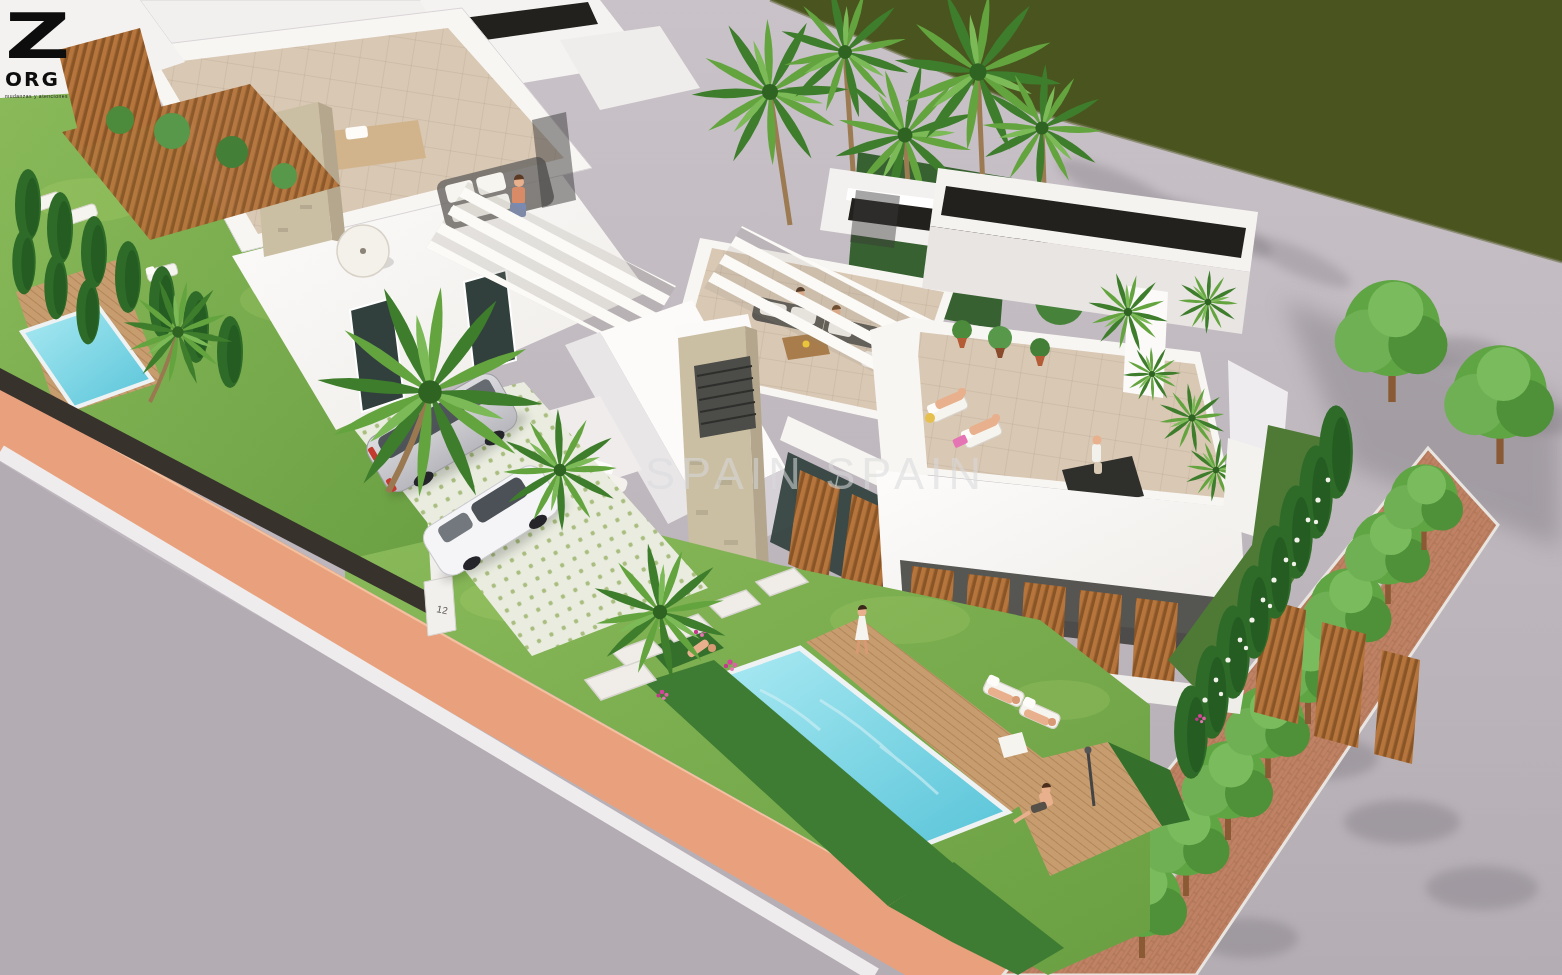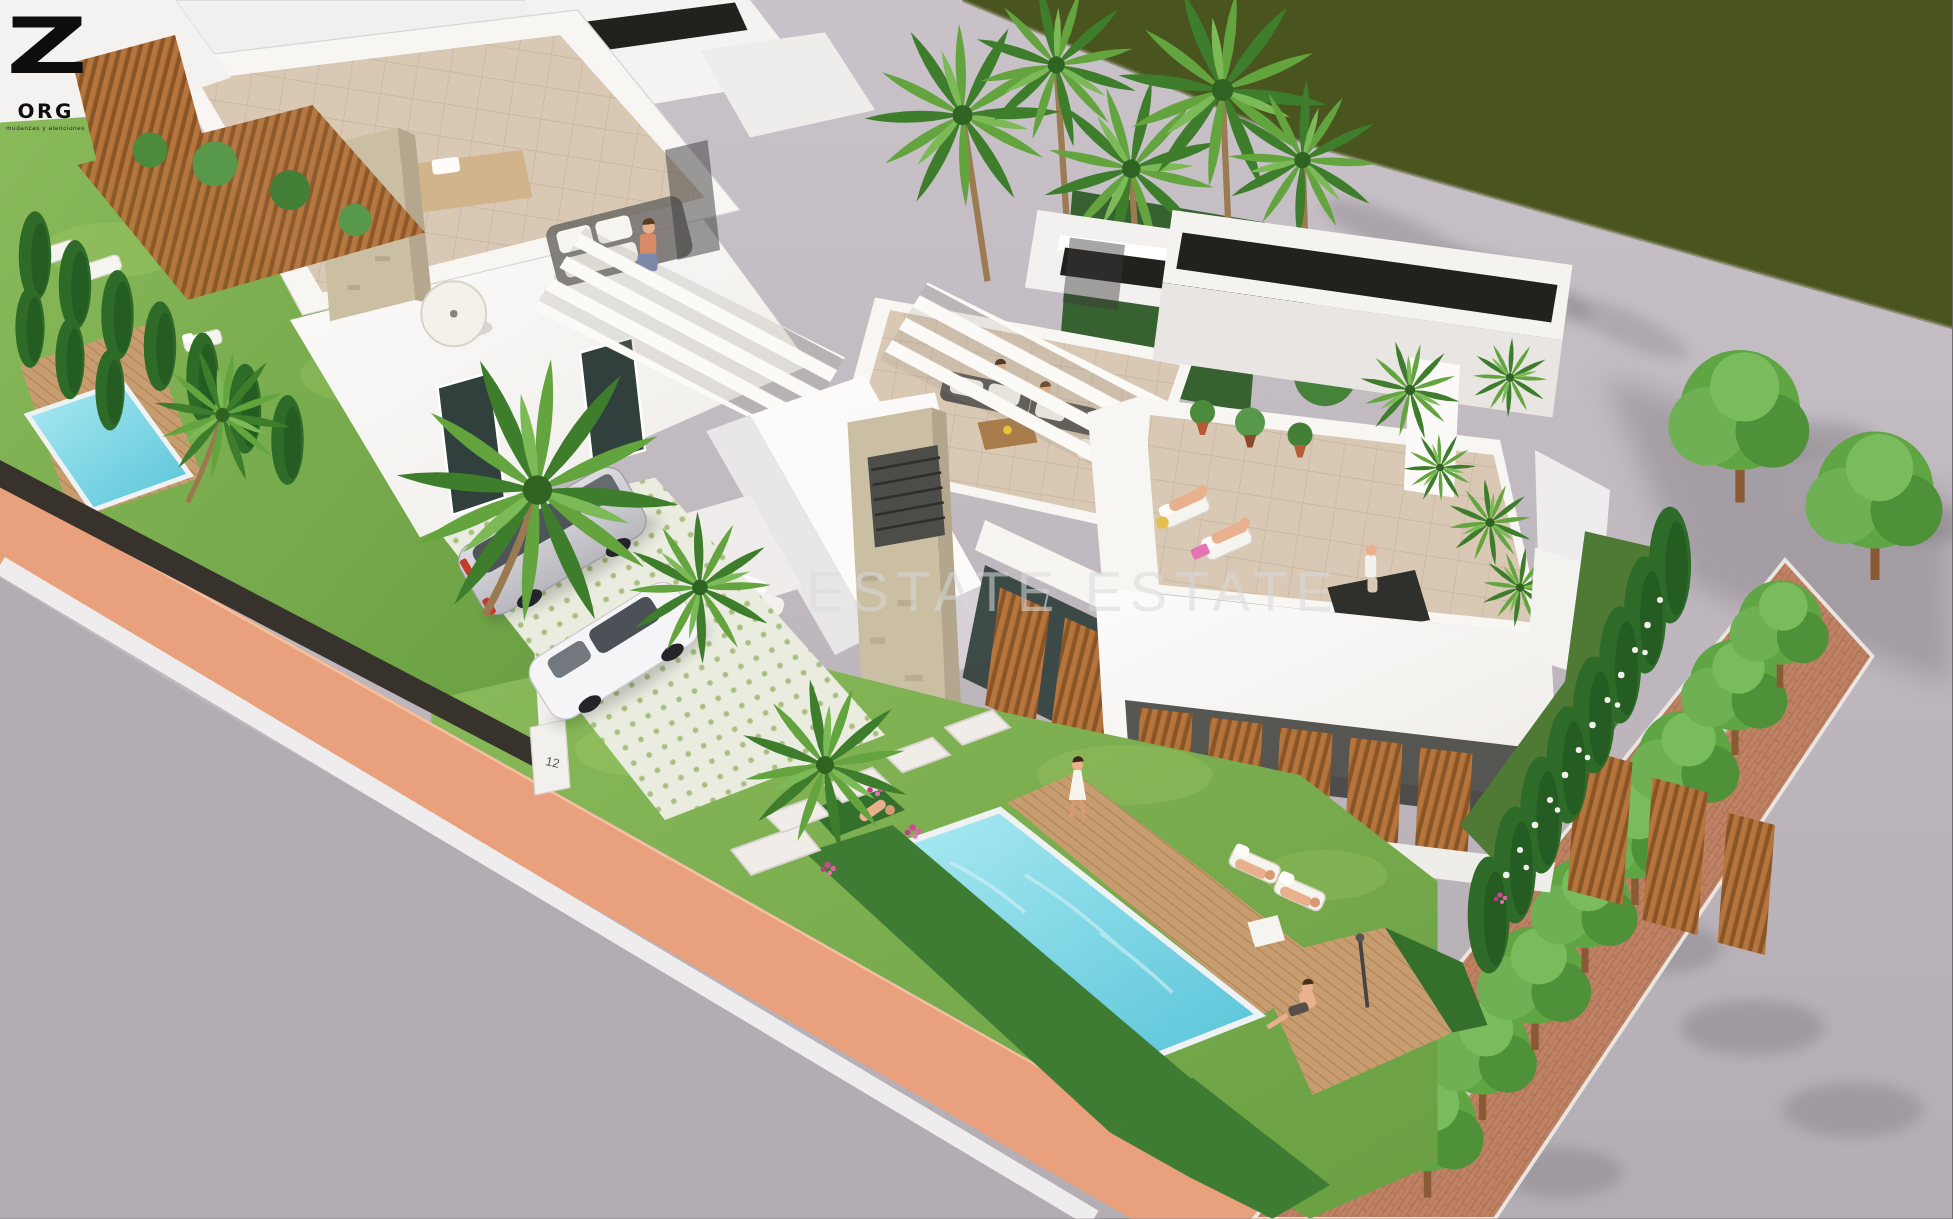--- a/index.html
+++ b/index.html
@@ -8,23 +8,22 @@
     background:#c2bbc2;font-family:"Liberation Sans",sans-serif;
   }
   svg.scene{position:absolute;left:0;top:0;display:block;}
   .logo{position:absolute;left:5px;top:12px;color:#0d0d0d;user-select:none;}
   .logo-z{
     font-size:62px;font-weight:900;line-height:.8;letter-spacing:-2px;
     transform:scaleX(1.45);transform-origin:left top;
     font-family:"DejaVu Sans","Liberation Sans",sans-serif;
   }
   .logo-org{
-    font-size:16px;font-weight:800;letter-spacing:2px;margin-top:17px;
+    font-size:20px;font-weight:800;letter-spacing:2px;margin-top:5px;
     font-family:"DejaVu Sans","Liberation Sans",sans-serif;
-    text-align:center;
   }
   .logo-tag{font-size:5px;letter-spacing:.5px;color:#2a2a2a;margin-top:2px;}
   .watermark{
     position:absolute;left:645px;top:448px;
     font-size:45px;font-weight:400;letter-spacing:6px;
     color:#d9dadc;opacity:.55;white-space:nowrap;
   }
 </style>
 </head>
 <body>
@@ -569,15 +568,15 @@
     <use href="#palmcrown" transform="translate(660,612) scale(1.2) rotate(22)"></use>
   </g>
 </svg>
 
 <div class="logo">
   <div class="logo-z">Z</div>
   <div class="logo-org">ORG</div>
   <div class="logo-tag">mudanzas y atenciones</div>
 </div>
 
-<div class="watermark">ESTATE ESTATE</div>
+<div class="watermark">SPAIN SPAIN</div>
 
 </div>
 
 </body></html>

